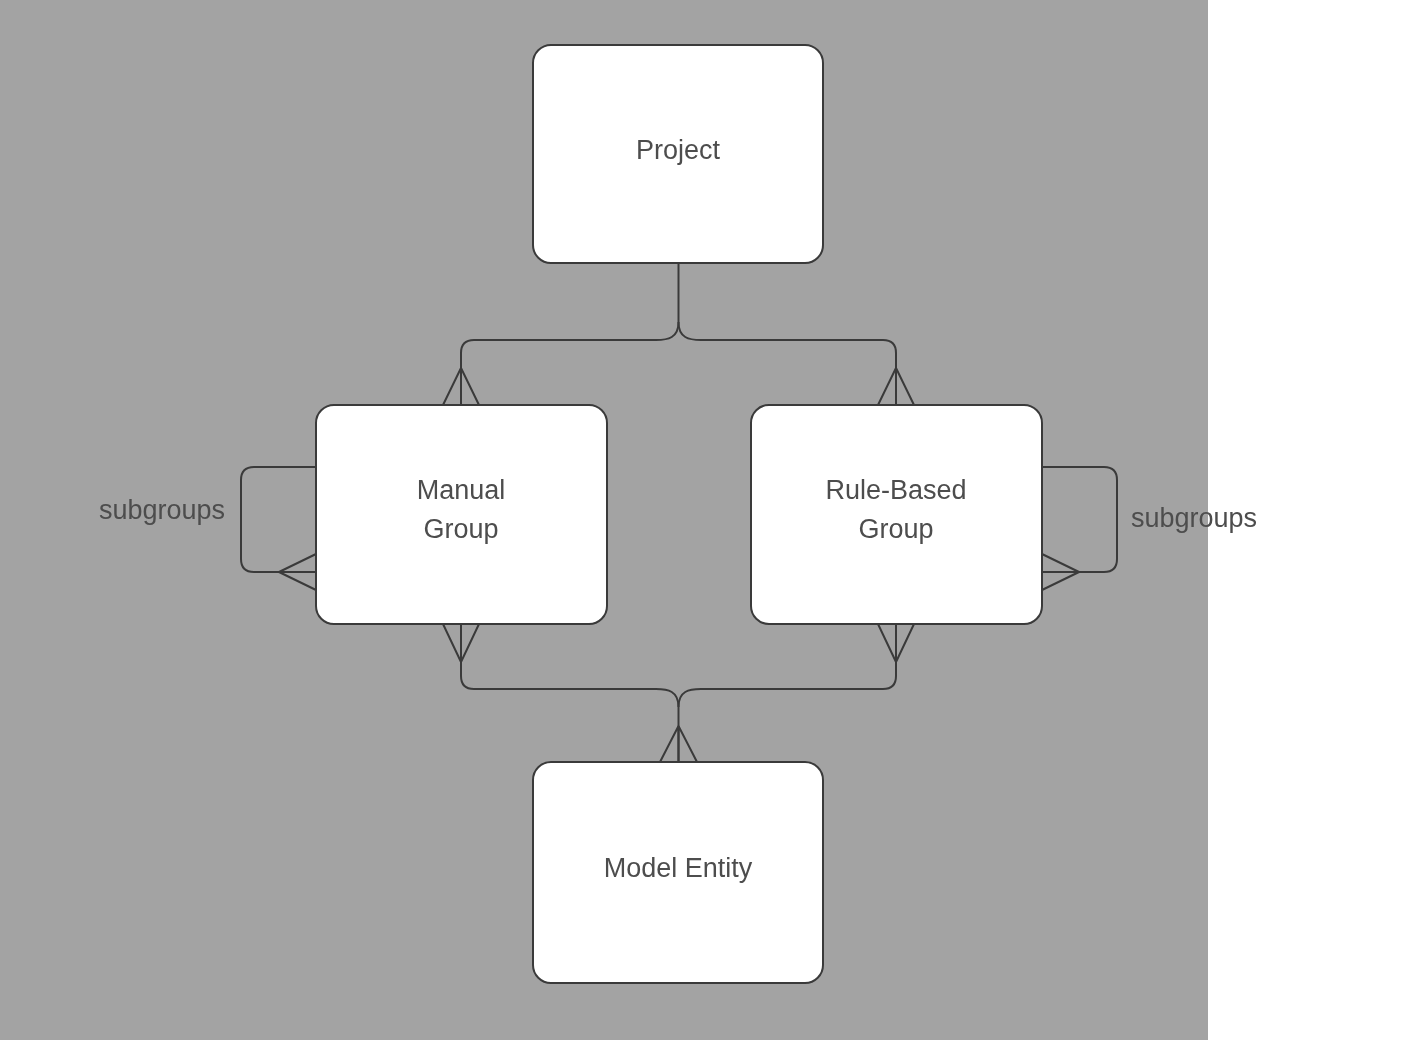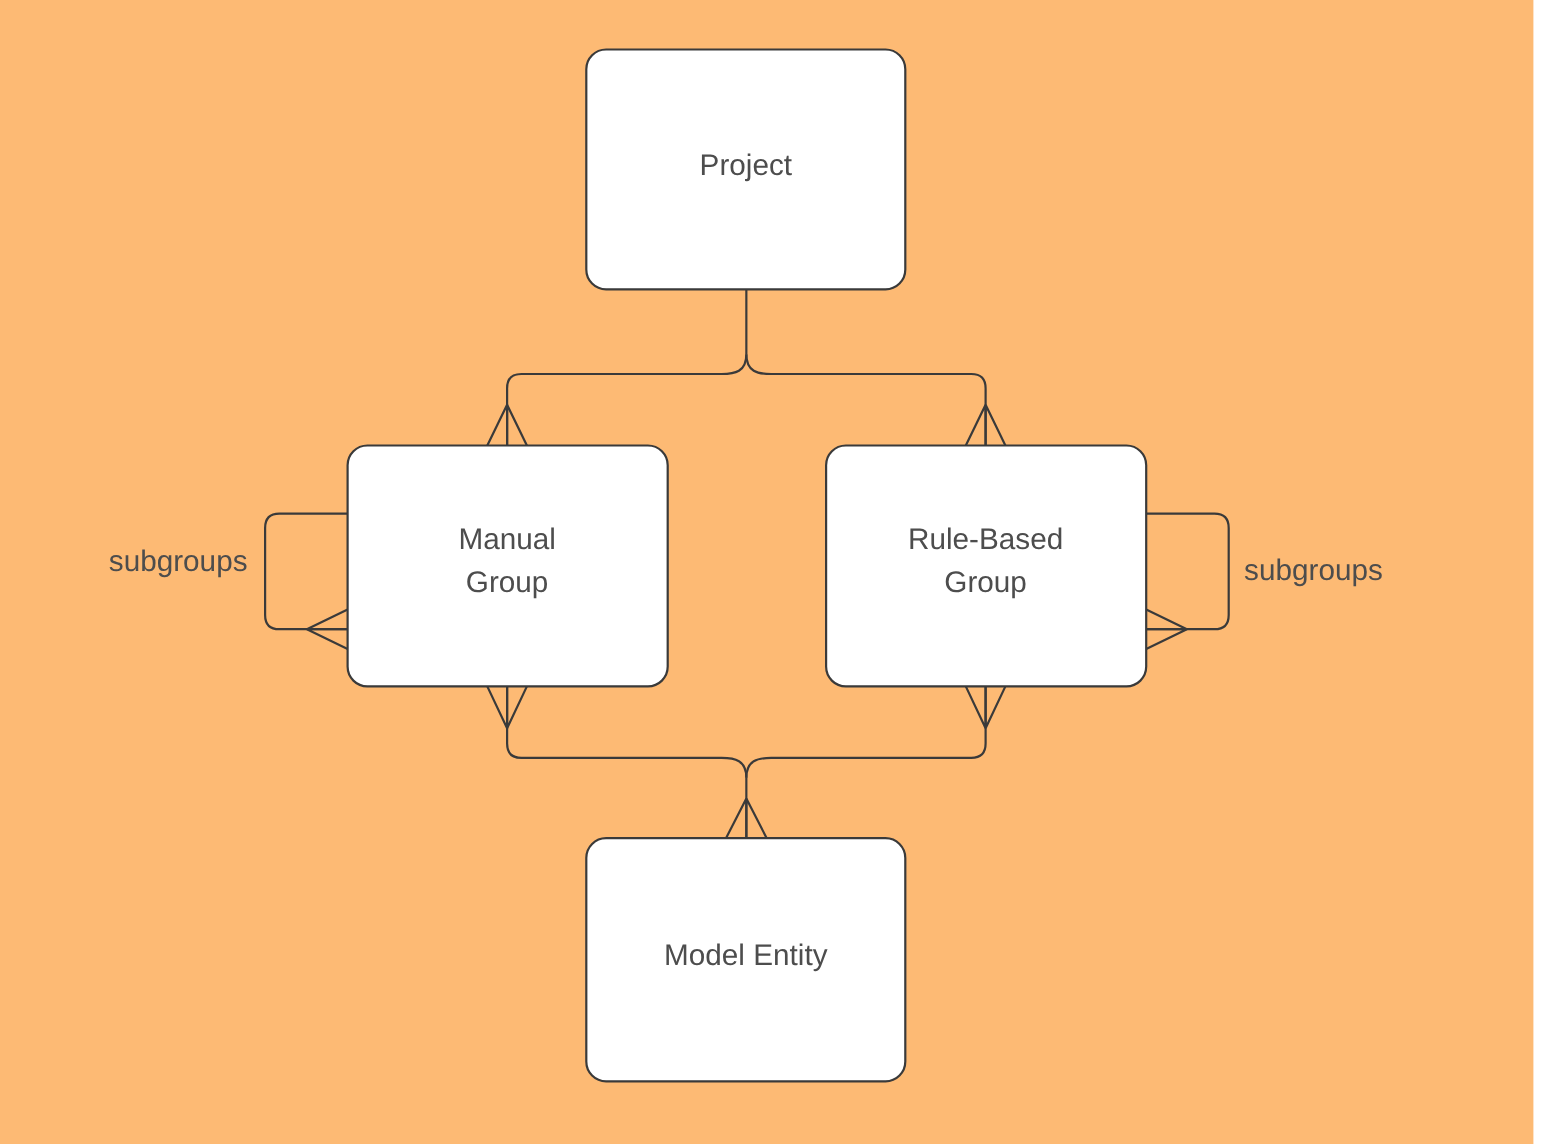--- a/index.html
+++ b/index.html
@@ -9,23 +9,23 @@
     background: #ffffff;
   }
   body {
     width: 1414px;
     height: 1040px;
     font-family: "Liberation Sans", sans-serif;
     overflow: hidden;
   }
   #diagram-root {
     position: relative;
-    width: 1394px;
+    width: 1208px;
     height: 1040px;
-    background: #fdba74;
+    background: #a3a3a3;
   }
   svg.diagram-canvas {
     position: absolute;
     top: 0;
     left: 0;
     width: 1414px;
     height: 1040px;
     display: block;
   }
   .entity-shape {

